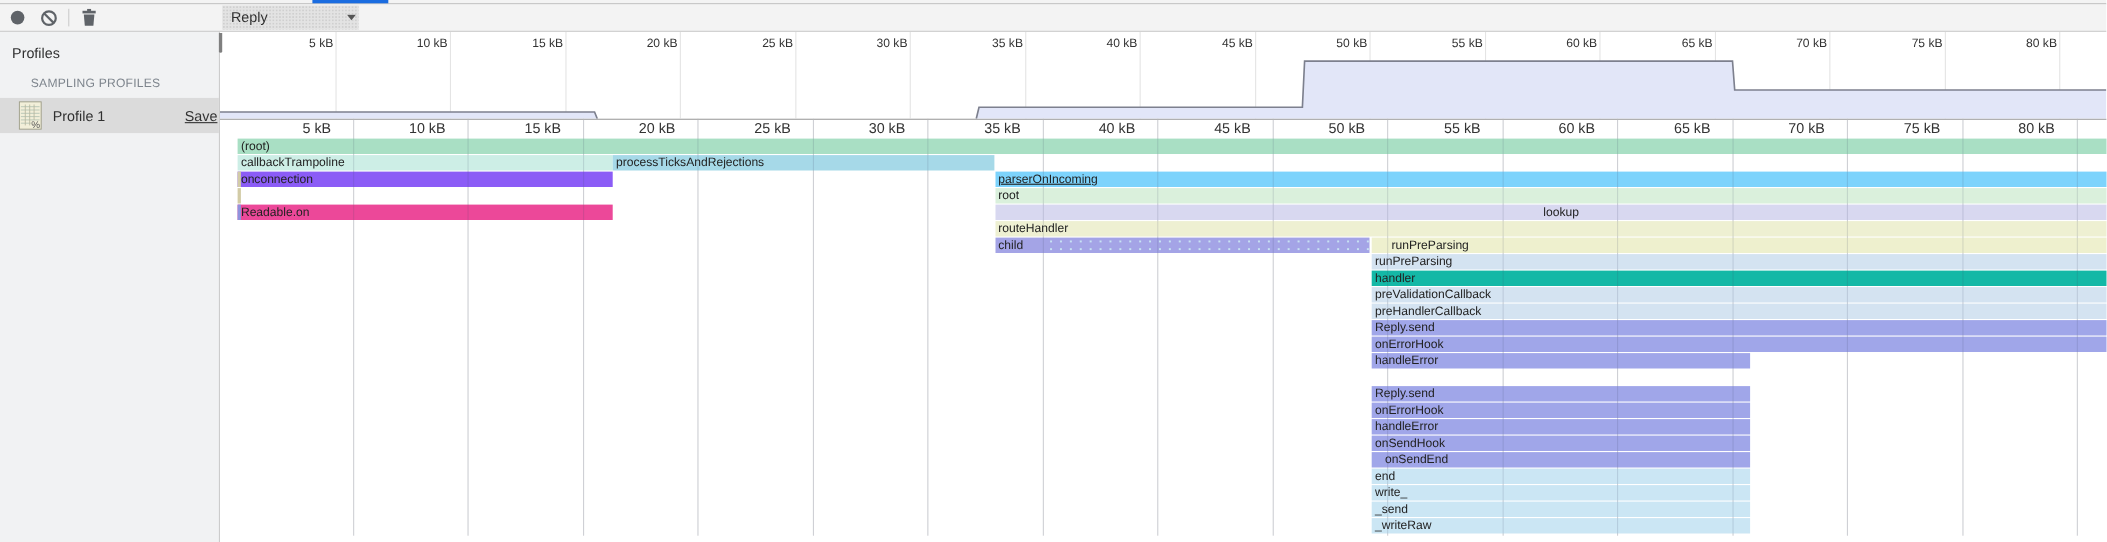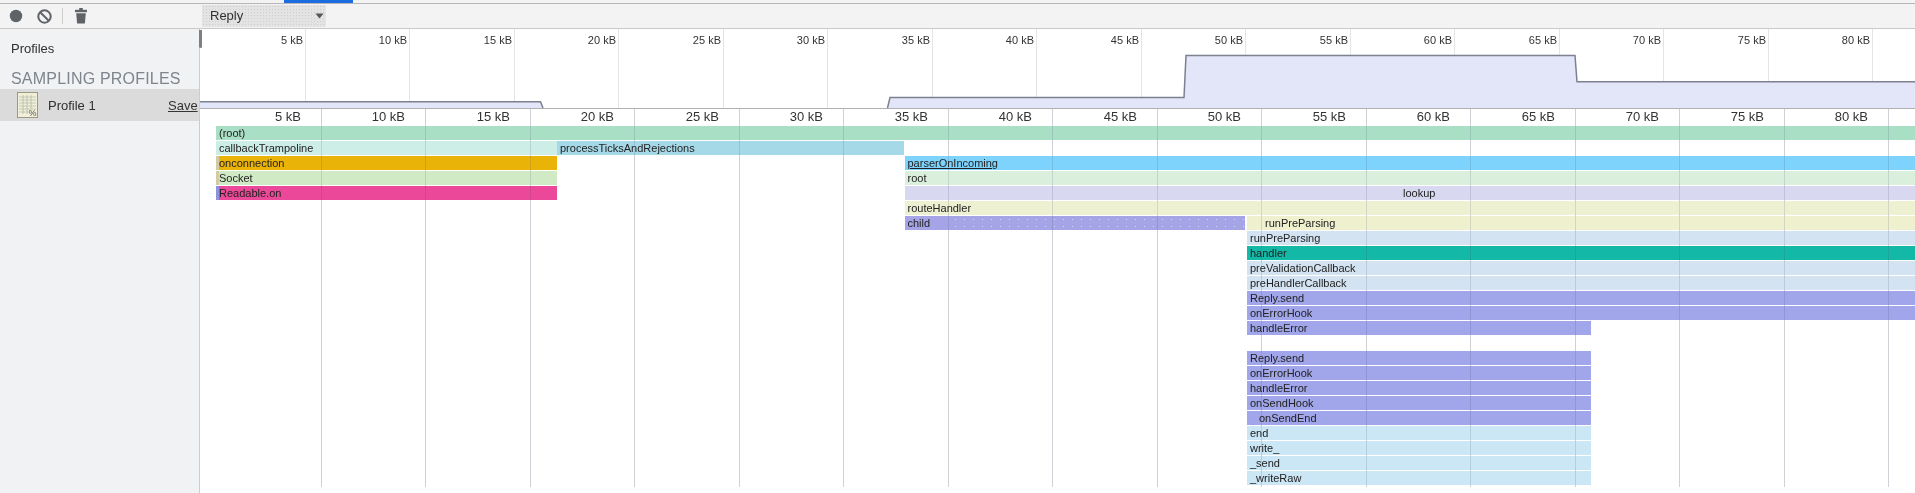--- a/index.html
+++ b/index.html
@@ -7,21 +7,21 @@
   .abs{position:absolute;}
   
   #topstrip{left:0;top:0;width:1915px;height:3px;background:#f3f3f3;border-bottom:1px solid #b6b6b6;}
   #bluetab{left:284px;top:0;width:69px;height:3px;background:#1a6ce0;}
   
   #toolbar{left:0;top:4px;width:1915px;height:24px;background:#f3f3f3;border-bottom:1px solid #c9c9c9;}
   #sep1{left:62px;top:8px;width:1px;height:16px;background:#ccc;}
   
   #sidebar{left:0;top:29px;width:199px;height:464px;background:#f1f2f3;border-right:1px solid #ccc;}
   #profiles-lbl{left:11px;top:41px;font-size:13px;color:#303030;}
-  #sampling-lbl{left:11px;top:70px;font-size:16px;color:#7e858d;letter-spacing:0.2px;}
+  #sampling-lbl{left:28px;top:70px;font-size:11px;color:#7e858d;letter-spacing:0.2px;}
   #selrow{left:0;top:89px;width:199px;height:32px;background:#dbdbdb;}
   #profile1{left:48px;top:98px;font-size:13px;color:#303030;}
   #savelnk{left:168px;top:98px;font-size:13px;color:#333;text-decoration:underline;}
   
   #overview{left:200px;top:29px;width:1715px;height:79px;background:#fff;border-bottom:1px solid #b3b3b3;}
   .ovlabel{position:absolute;top:5px;font-size:11px;color:#333;}
   .ovgrid{position:absolute;top:0;width:1px;height:79px;background:#e4e4e4;}
   #grabL{left:199px;top:30px;width:3px;height:18px;background:#7f7f7f;border-radius:0 0 2px 2px;}
   
   #ruler{left:200px;top:108px;width:1715px;height:19px;}
@@ -175,23 +175,22 @@
     <div class="grid2" style="left: 1359px;"></div>
     <div class="grid1" style="left: 1463px;"></div>
     <div class="grid2" style="left: 1463px;"></div>
     <div class="grid1" style="left: 1568px;"></div>
     <div class="grid2" style="left: 1568px;"></div>
     <div class="grid1" style="left: 1672px;"></div>
     <div class="grid2" style="left: 1672px;"></div>
     <div class="bar" style="left: 0px; top: 18px; width: 1715px; background: rgb(169, 223, 196);">(root)</div>
     <div class="bar" style="left: 0px; top: 33px; width: 341px; background: rgb(205, 238, 230);">callbackTrampoline</div>
     <div class="bar" style="left: 341px; top: 33px; width: 347px; background: rgb(166, 217, 232);">processTicksAndRejections</div>
-    <div class="bar" style="left: 0px; top: 48px; width: 341px; background: #eab308;">onconnection</div>
+    <div class="bar" style="left: 0px; top: 48px; width: 341px; background: #8b5cf6;">onconnection</div>
     <div class="bar" style="left: 688.5px; top: 48px; width: 1026.5px; background: #7dd3fc; text-decoration: underline;">parserOnIncoming</div>
-    <div class="bar" style="left: 0px; top: 63px; width: 341px; background: rgb(208, 234, 198);">Socket</div>
     <div class="bar" style="left: 688.5px; top: 63px; width: 1026.5px; background: rgb(218, 240, 220);">root</div>
     <div class="bar" style="left: 0px; top: 78px; width: 341px; background: #ec4899;">Readable.on</div>
     <div class="bar" style="left: 688.5px; top: 78px; width: 1026.5px; background: rgb(216, 216, 240); text-align: center;">lookup</div>
     <div class="bar" style="left: 688.5px; top: 93px; width: 1026.5px; background: rgb(238, 240, 210);">routeHandler</div>
     <div class="bar" style="left: 688.5px; top: 108px; width: 340.5px; background: rgb(164, 164, 230);">child</div>
     <div class="bar" style="left: 1031px; top: 108px; width: 684px; background: rgb(238, 240, 206); padding-left: 18px;">runPreParsing</div>
     <div class="bar" style="left: 1031px; top: 123px; width: 684px; background: rgb(212, 227, 241);">runPreParsing</div>
     <div class="bar" style="left: 1031px; top: 138px; width: 684px; background: #14b8a6;">handler</div>
     <div class="bar" style="left: 1031px; top: 153px; width: 684px; background: rgb(212, 227, 241);">preValidationCallback</div>
     <div class="bar" style="left: 1031px; top: 168px; width: 684px; background: rgb(212, 227, 241);">preHandlerCallback</div>

